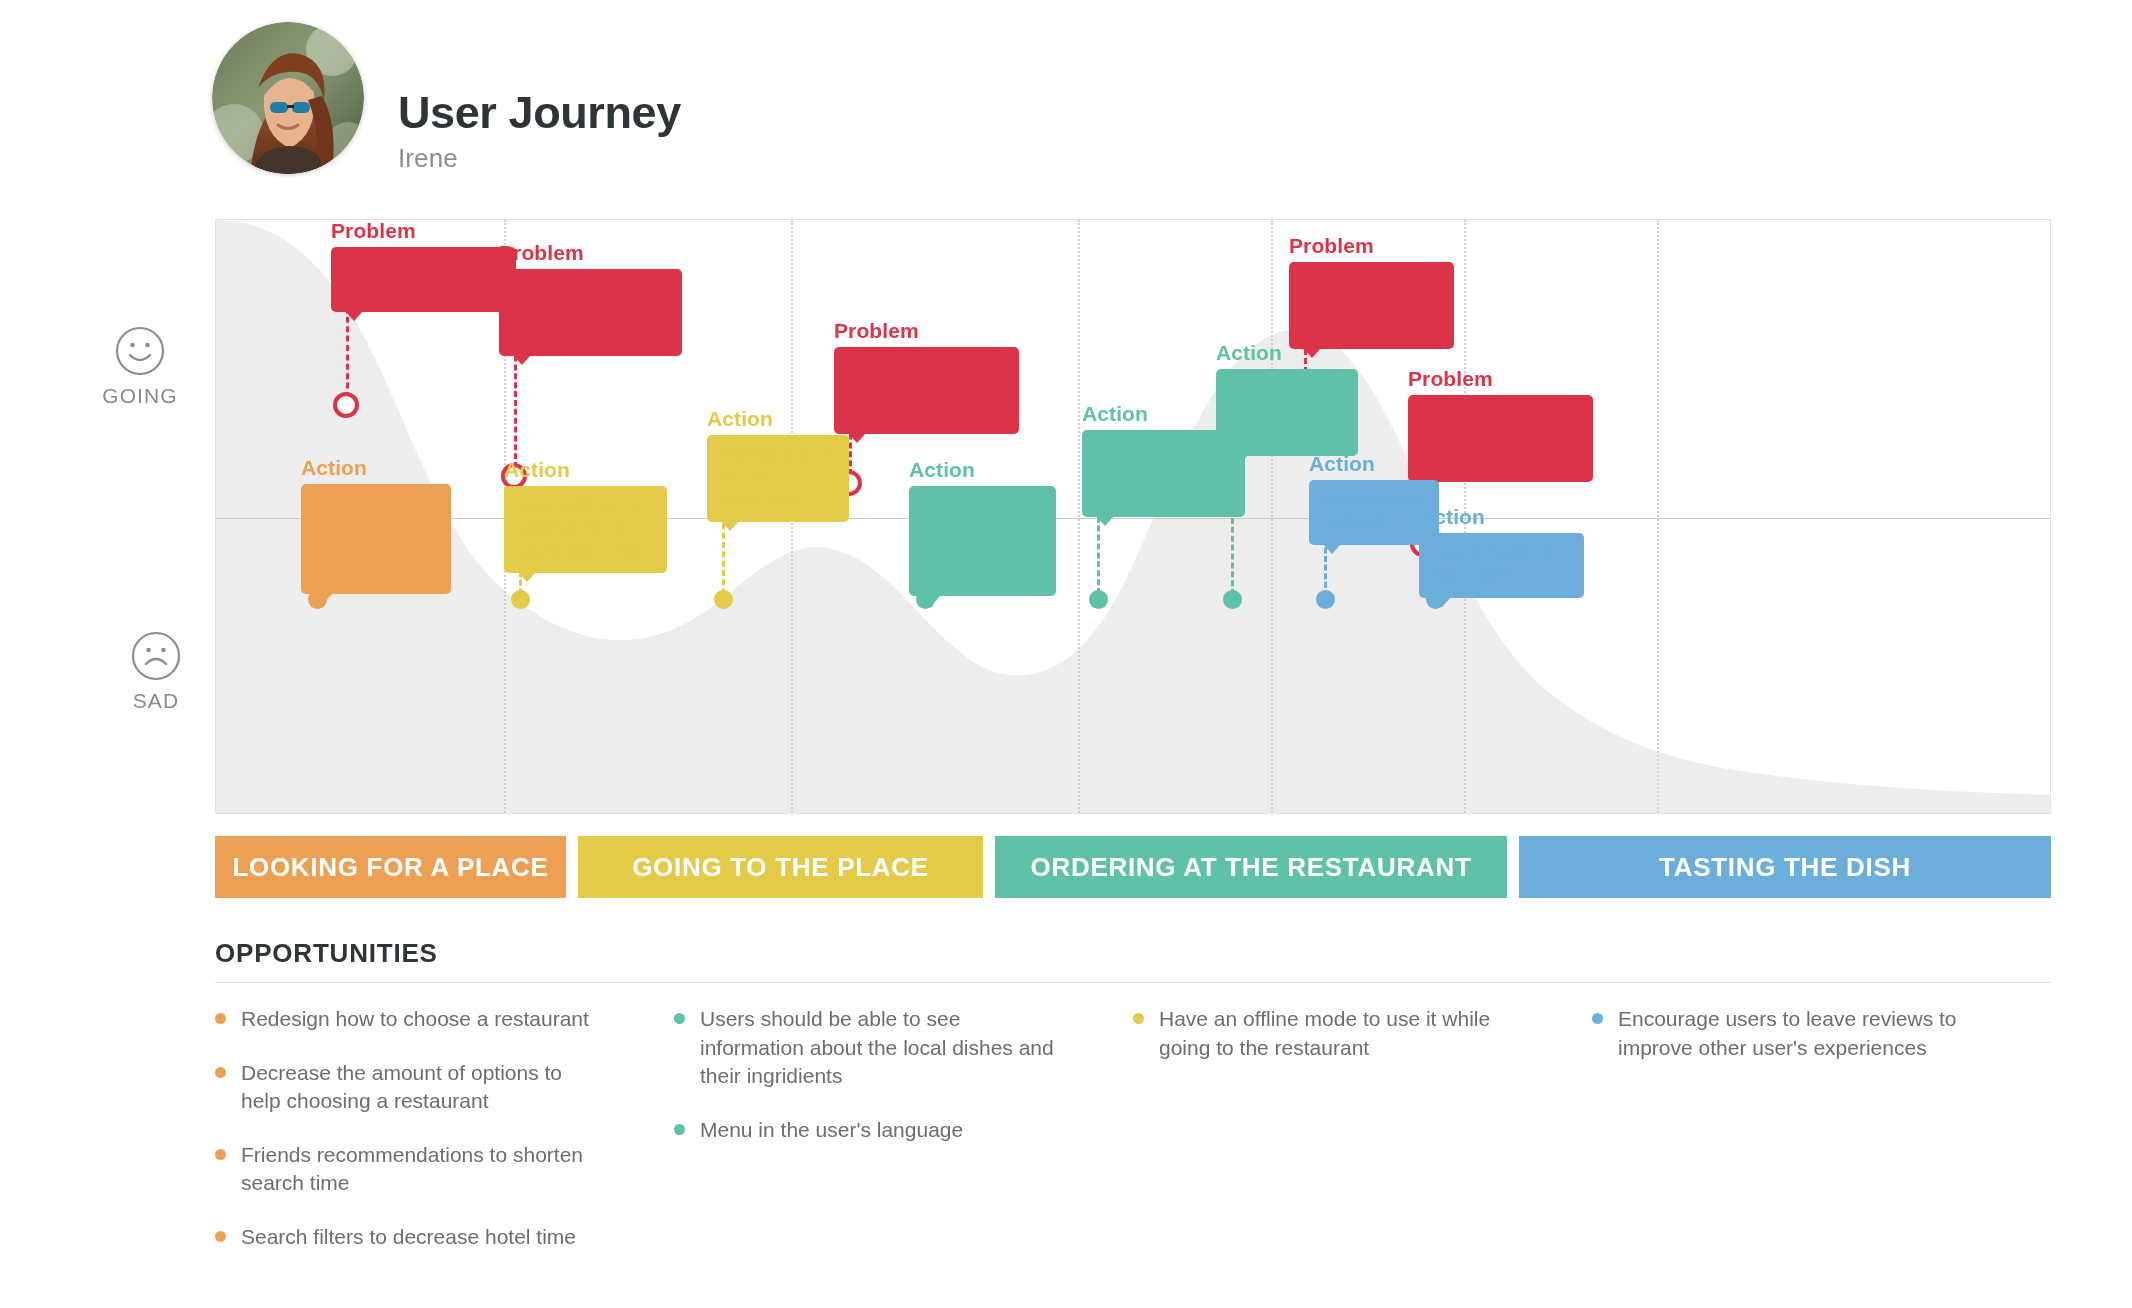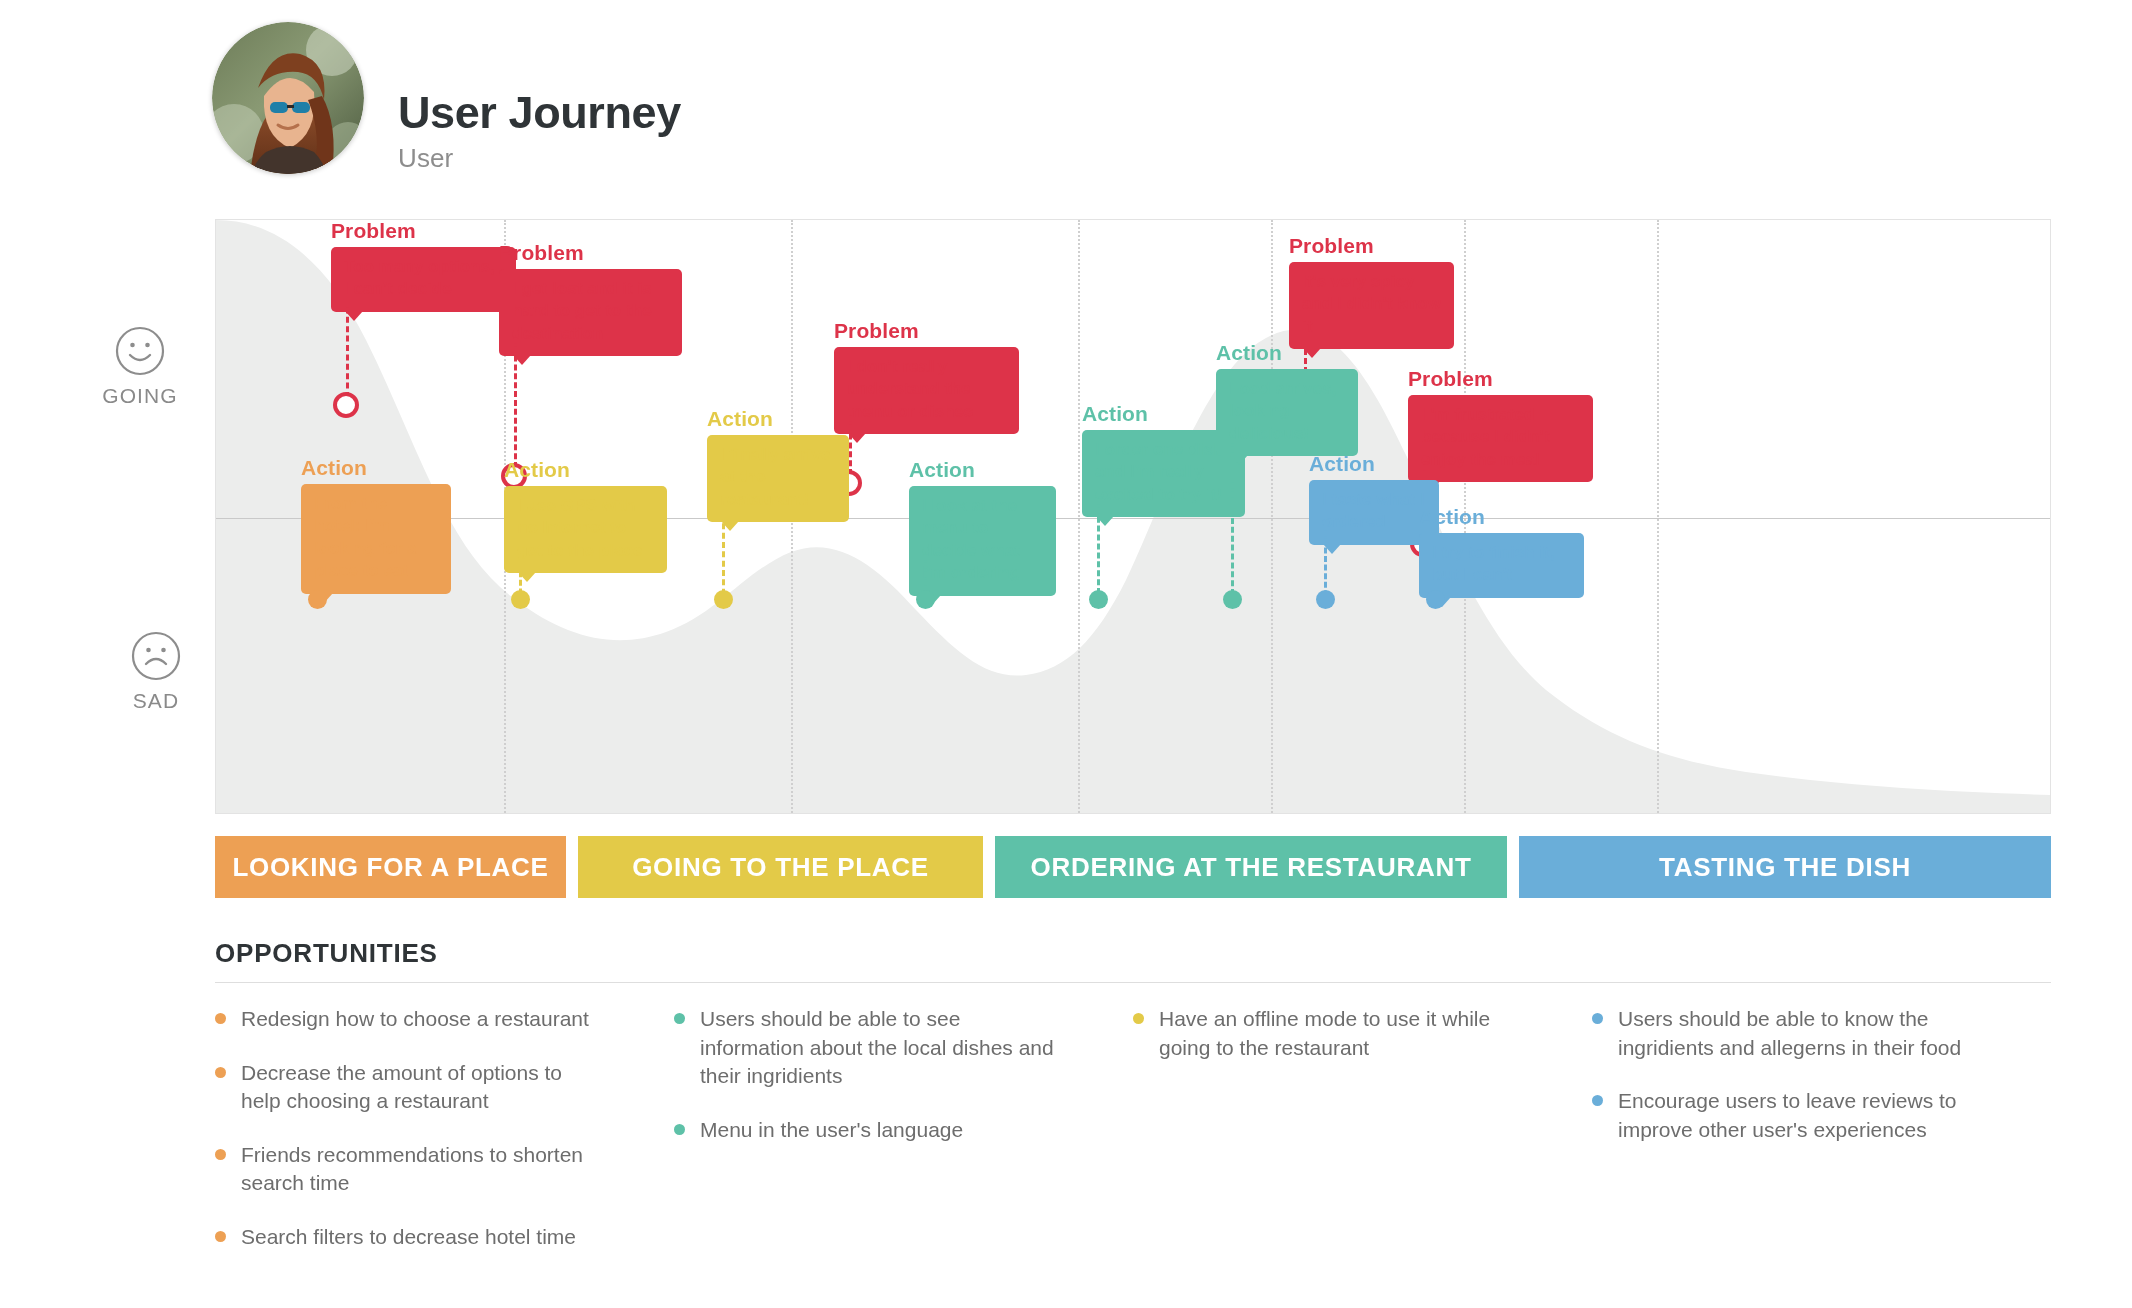--- a/index.html
+++ b/index.html
@@ -139,21 +139,21 @@
         <rect x="58" y="80" width="18" height="11" rx="5" fill="#1f7fa8"></rect>
         <rect x="80" y="80" width="18" height="11" rx="5" fill="#1f7fa8"></rect>
         <rect x="75" y="83" width="7" height="3" fill="#2a2a2a"></rect>
         <path d="M66 103 q10 7 20 0" stroke="#b5714c" stroke-width="3" fill="none" stroke-linecap="round"></path>
         <path d="M54 130 q24 -12 48 0 q10 10 12 22 l-74 0 q2 -12 14 -22z" fill="#43342c"></path>
       </g>
     </svg>
   </div>
   <div class="header-text">
     <div class="header-title">User Journey</div>
-    <div class="header-sub">User</div>
+    <div class="header-sub">Irene</div>
   </div>
 </div>
 
 <div class="mood mood-happy">
   <span>
     <svg width="52" height="52" viewBox="0 0 52 52">
       <circle cx="26" cy="26" r="23" fill="none" stroke="#8d8d8d" stroke-width="2.2"></circle>
       <circle cx="18.5" cy="20" r="2.3" fill="#8d8d8d"></circle>
       <circle cx="33.5" cy="20" r="2.3" fill="#8d8d8d"></circle>
       <path d="M16 30 q10 10 20 0" fill="none" stroke="#8d8d8d" stroke-width="2.4" stroke-linecap="round"></path>
@@ -348,22 +348,18 @@
     <div class="opps-col">
       <div class="opp-item">
         <span class="opp-bullet" style="background:#e3ca48;"></span>
         <span class="opp-text">Have an offline mode to use it while going to the restaurant</span>
       </div>
     </div>
 
     <div class="opps-col">
       <div class="opp-item">
         <span class="opp-bullet" style="background:#6aaed9;"></span>
-        <span class="opp-text">Users should be able to know the ingridients and allegerns in their food</span>
-      </div>
-      <div class="opp-item">
-        <span class="opp-bullet" style="background:#6aaed9;"></span>
         <span class="opp-text">Encourage users to leave reviews to improve other user's experiences</span>
       </div>
     </div>
 
   </div>
 </div>
 
 </body></html>

